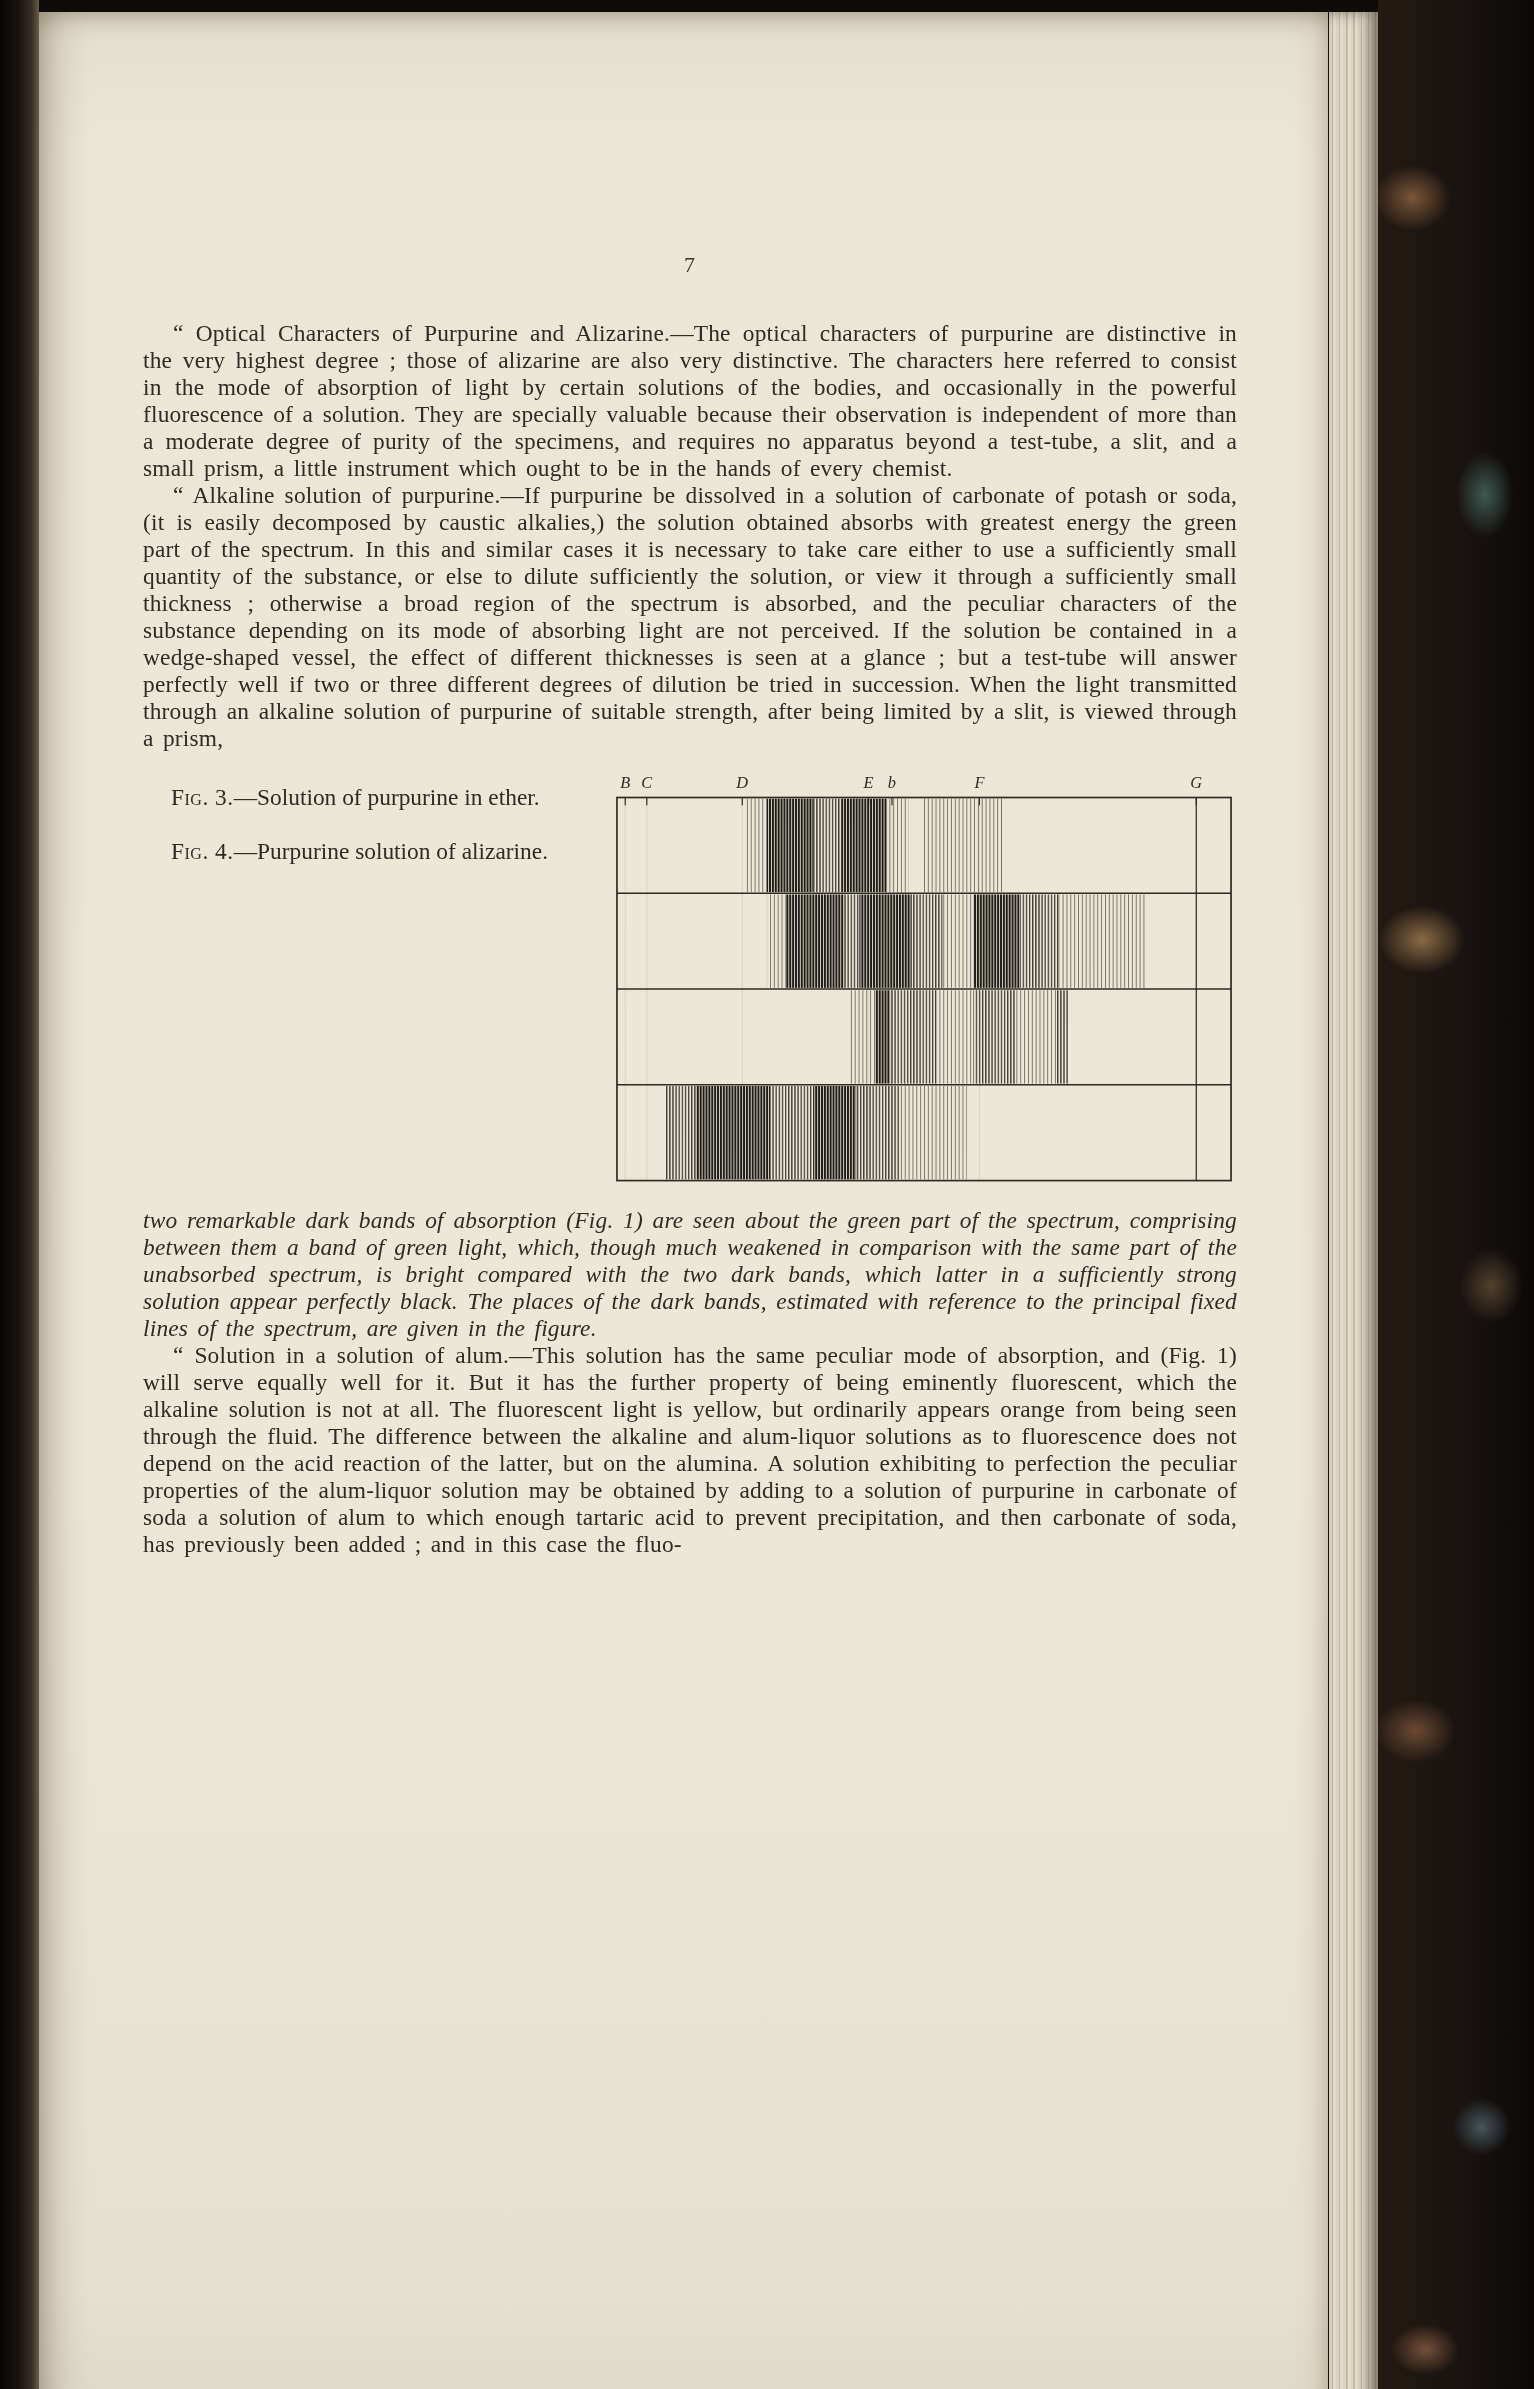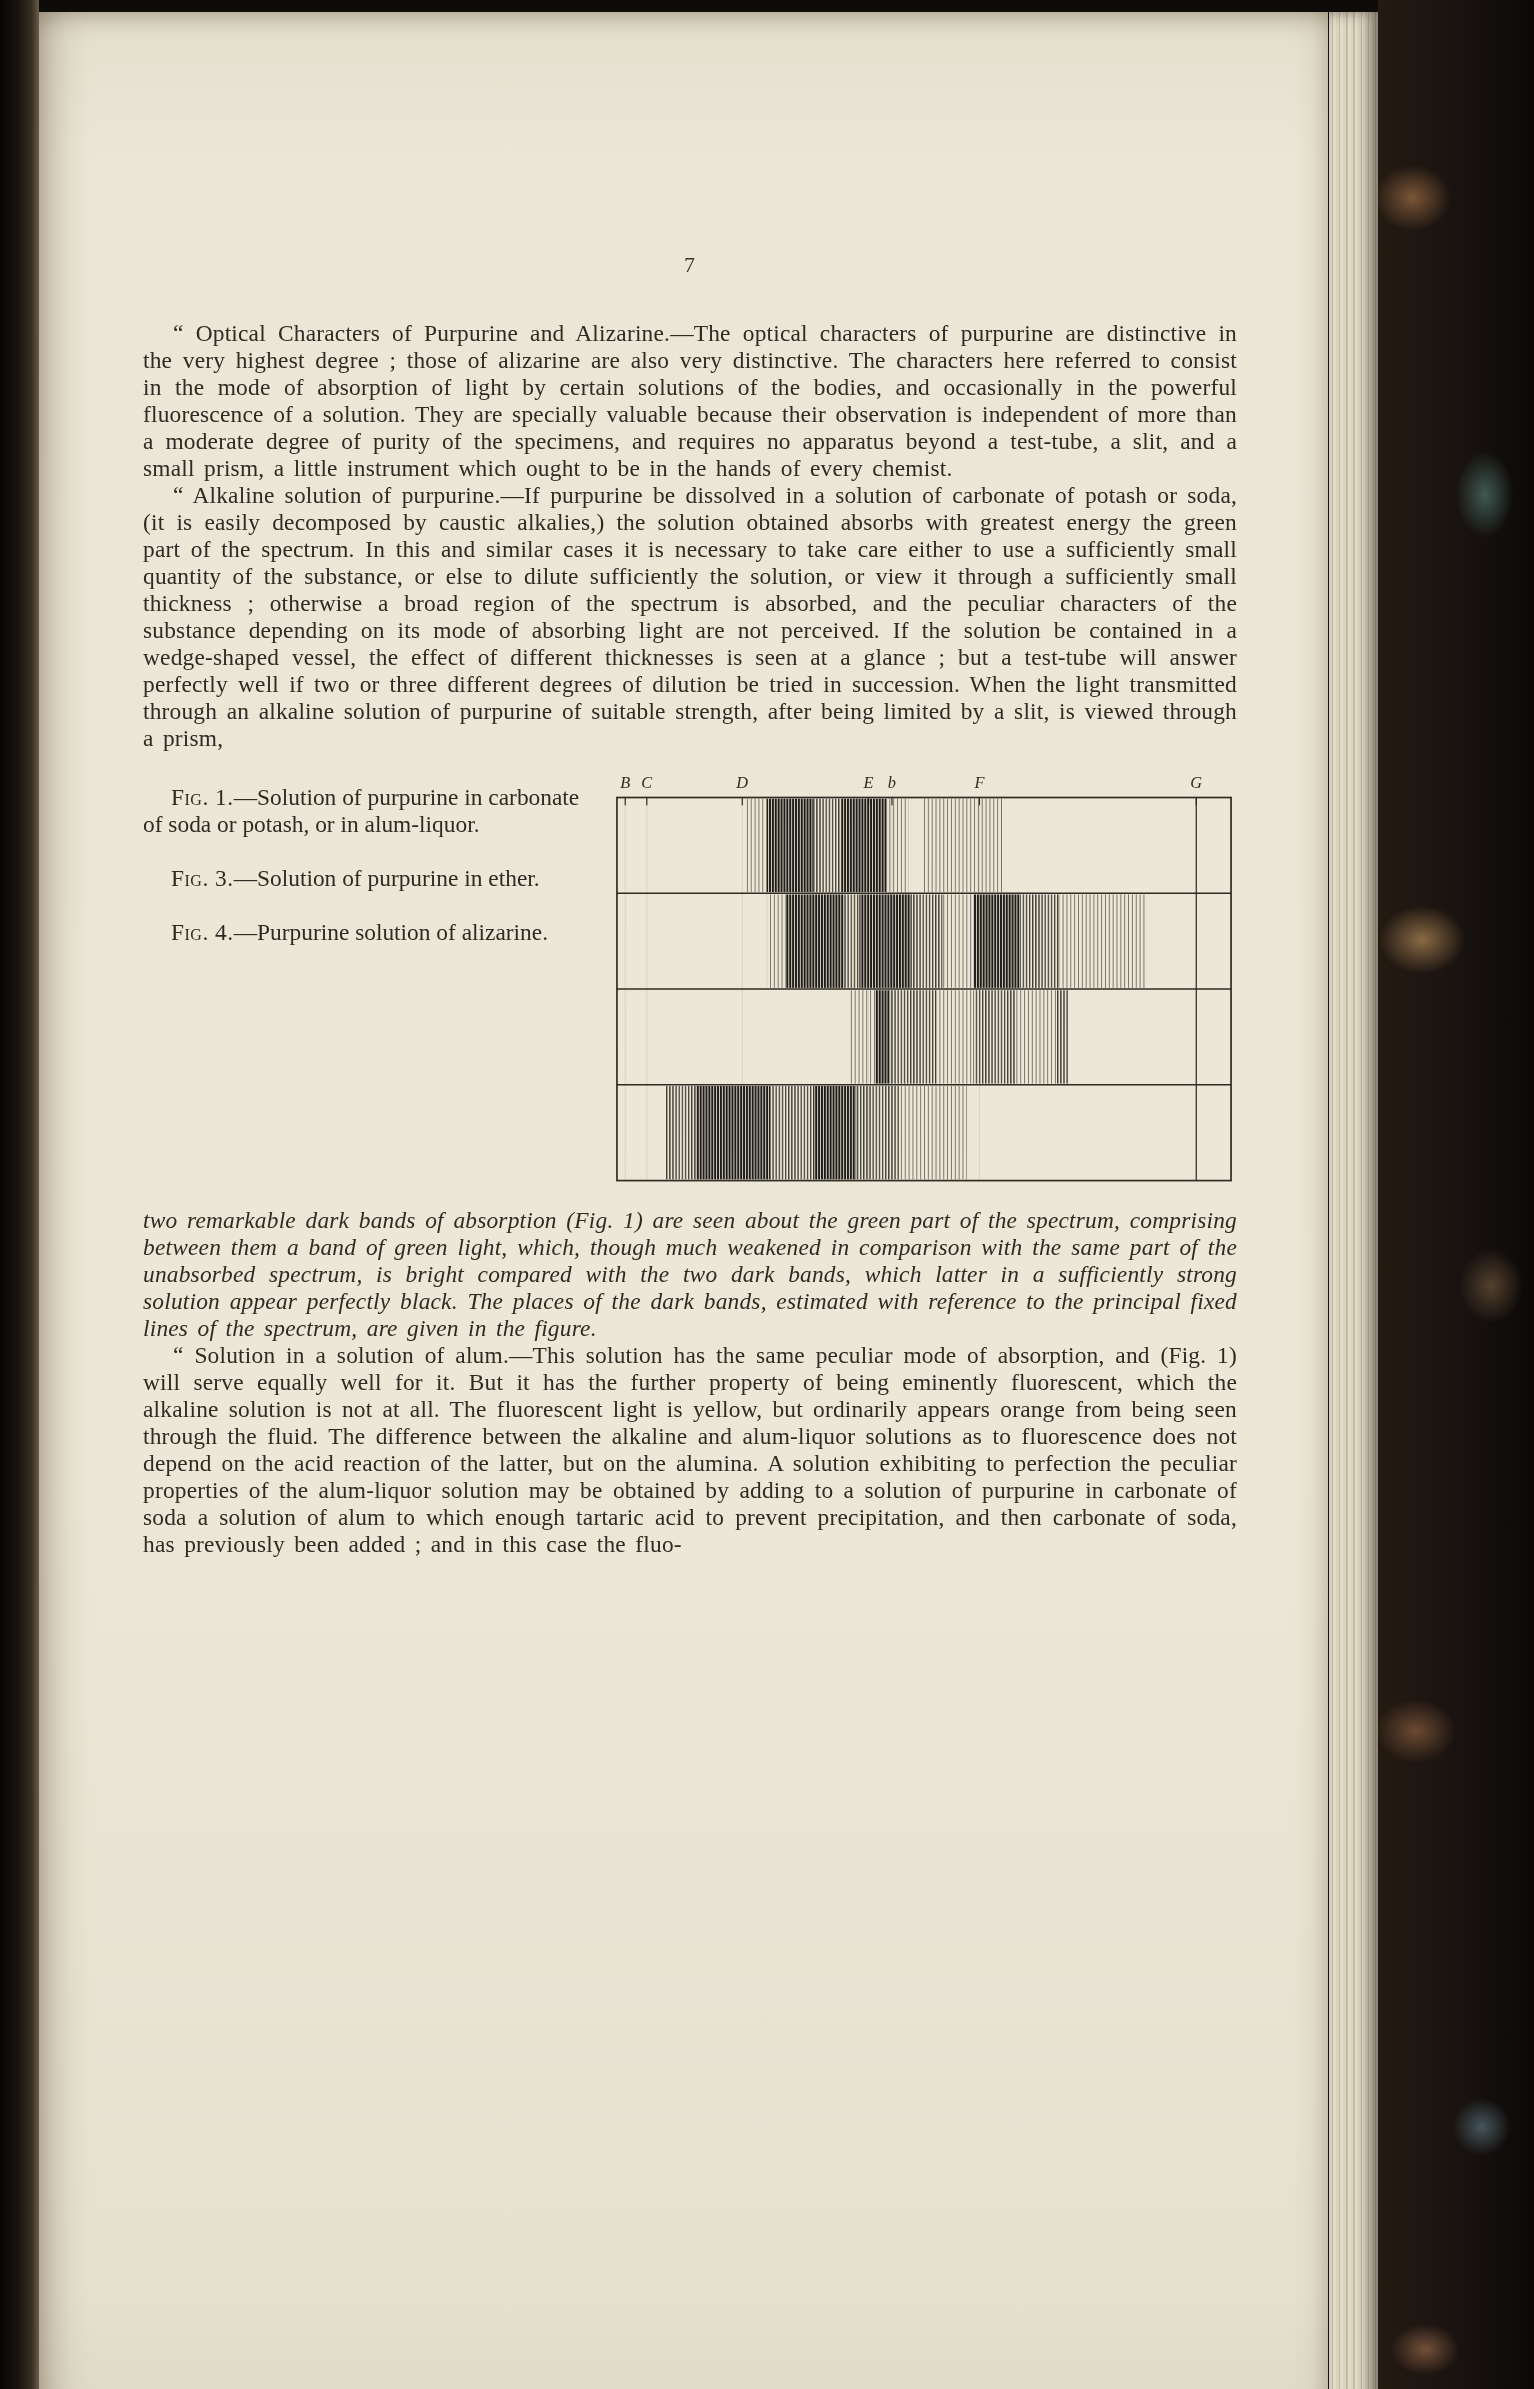--- a/index.html
+++ b/index.html
@@ -64,21 +64,20 @@
     <div class="content">
 
       <div class="page-number">7</div>
 
       <p class="para first"><span>“ </span><span class="lead">Optical Characters of Purpurine and Alizarine.</span><span>—The optical characters of purpurine are distinctive in the very highest degree ; those of alizarine are also very distinctive. The characters here referred to consist in the mode of absorption of light by certain solutions of the bodies, and occasionally in the powerful fluorescence of a solution. They are specially valuable because their observation is independent of more than a moderate degree of purity of the specimens, and requires no apparatus beyond a test-tube, a slit, and a small prism, a little instrument which ought to be in the hands of every chemist.</span></p>
 
       <p class="para"><span>“ </span><span class="lead">Alkaline solution of purpurine.</span><span>—If purpurine be dissolved in a solution of carbonate of potash or soda, (it is easily decomposed by caustic alkalies,) the solution obtained absorbs with greatest energy the green part of the spectrum. In this and similar cases it is necessary to take care either to use a sufficiently small quantity of the substance, or else to dilute sufficiently the solution, or view it through a sufficiently small thickness ; otherwise a broad region of the spectrum is absorbed, and the peculiar characters of the substance depending on its mode of absorbing light are not perceived. If the solution be contained in a wedge-shaped vessel, the effect of different thicknesses is seen at a glance ; but a test-tube will answer perfectly well if two or three different degrees of dilution be tried in succession. When the light transmitted through an alkaline solution of purpurine of suitable strength, after being limited by a slit, is viewed through a prism,</span></p>
 
       <div class="figure-block">
         <div class="captions">
-          <p class="caption"><span class="fig-label">Fig. 1.</span><span>—Solution of purpurine in carbonate of soda or potash, or in alum-liquor.</span></p>
           <p class="caption"><span class="fig-label">Fig. 3.</span><span>—Solution of purpurine in ether.</span></p>
           <p class="caption"><span class="fig-label">Fig. 4.</span><span>—Purpurine solution of alizarine.</span></p>
         </div>
         <div class="diagram">
           <svg viewBox="0 0 1280 852" width="616" height="411" xmlns="http://www.w3.org/2000/svg">
               <defs>
                 <pattern id="hatch1" width="8" height="12" patternUnits="userSpaceOnUse">
                   <rect x="0" y="0" width="1.8" height="12" fill="#6a665a"></rect>
                 </pattern>
                 <pattern id="hatch2" width="6.5" height="12" patternUnits="userSpaceOnUse">

